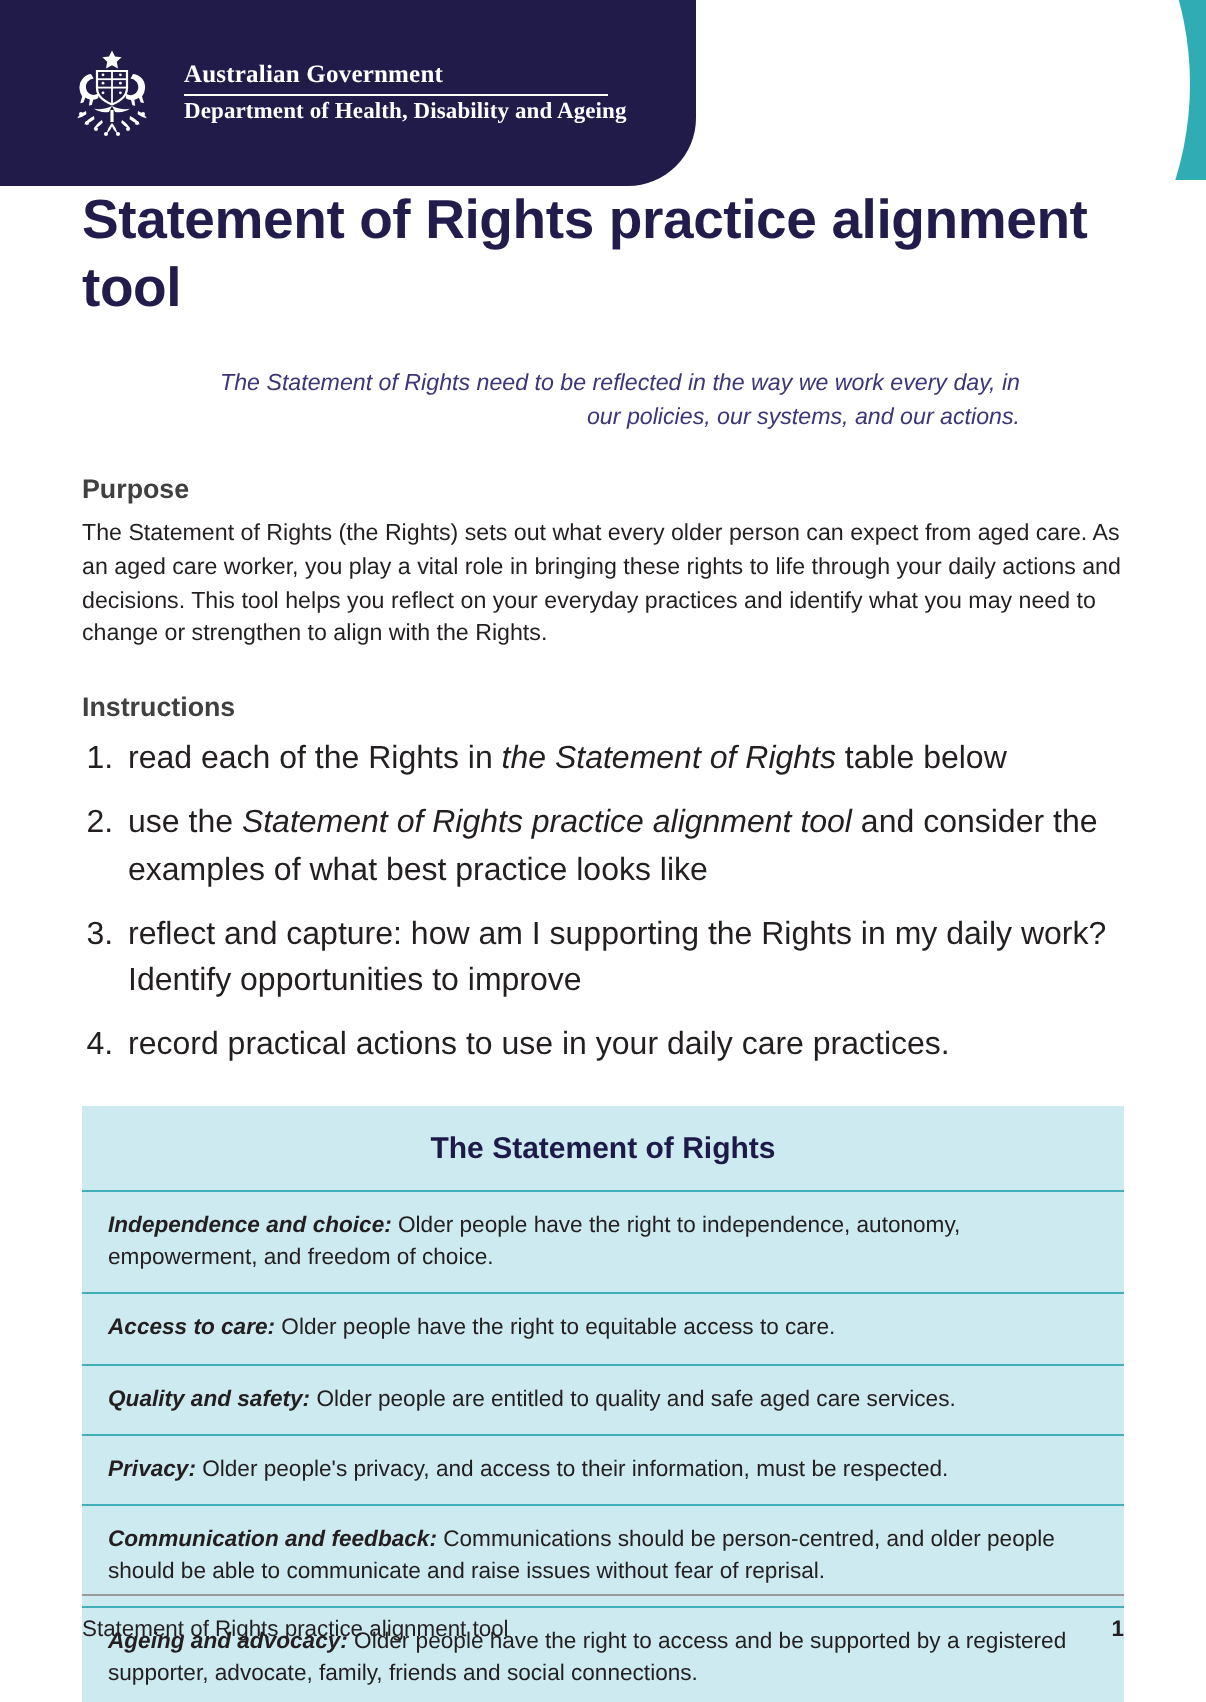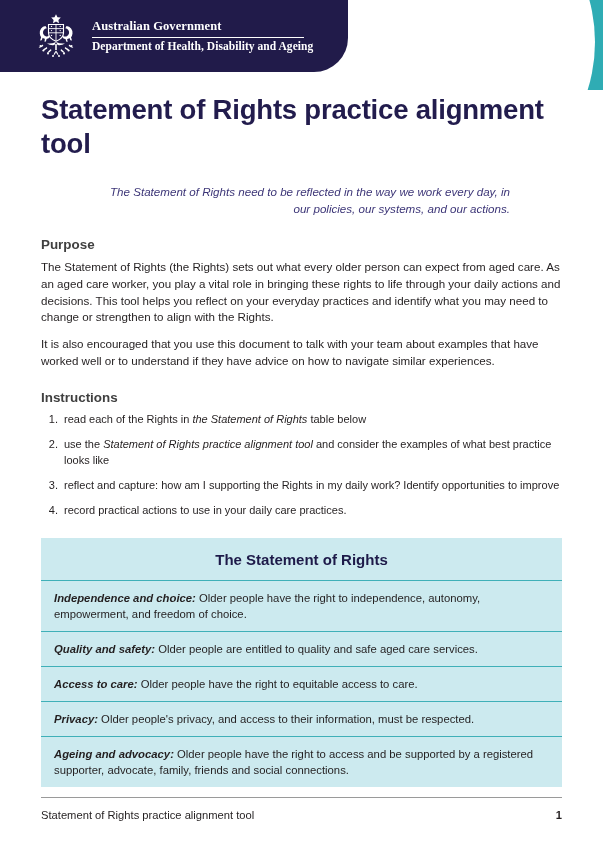--- a/index.html
+++ b/index.html
@@ -43,21 +43,21 @@
     border-radius: 50%;
     background: #ffffff;
   }
 
   
   .masthead {
     position: absolute;
     top: 0;
     left: 0;
     width: 348px;
-    height: 72px;
+    height: 93px;
     background: #211B4A;
     border-bottom-right-radius: 34px;
     z-index: 2;
     display: flex;
     align-items: center;
   }
   .crest {
     width: 52px;
     height: 46px;
     margin-left: 30px;
@@ -131,21 +131,21 @@
     font-size: 11.6px;
     line-height: 1.45;
     margin: 0 0 10px 0;
     color: #231f20;
   }
   p.body-text:last-child { margin-bottom: 0; }
 
   ol.instructions {
     margin: 3px 0 0 0;
     padding-left: 20px;
-    font-size: 11px;
+    font-size: 16px;
     line-height: 1.45;
   }
   ol.instructions li {
     margin-bottom: 9px;
     padding-left: 3px;
   }
   ol.instructions li:last-child { margin-bottom: 0; }
   .it { font-style: italic; }
 
   
@@ -257,21 +257,20 @@
 
 <main class="page">
   <div class="content">
 
     <h1 class="doc-title">Statement of Rights practice alignment tool</h1>
 
     <p class="subtitle">The Statement of Rights need to be reflected in the way we work every day, in our policies, our systems, and our actions.</p>
 
     <h2 class="section-heading">Purpose</h2>
     <p class="body-text">The Statement of Rights (the Rights) sets out what every older person can expect from aged care. As an aged care worker, you play a vital role in bringing these rights to life through your daily actions and decisions. This tool helps you reflect on your everyday practices and identify what you may need to change or strengthen to align with the Rights.</p>
-    <p class="body-text">It is also encouraged that you use this document to talk with your team about examples that have worked well or to understand if they have advice on how to navigate similar experiences.</p>
 
     <h2 class="section-heading">Instructions</h2>
     <ol class="instructions">
       <li>
         <span>read each of the Rights in </span><span class="it">the Statement of Rights</span><span> table below</span>
       </li>
       <li>
         <span>use the </span><span class="it">Statement of Rights practice alignment tool</span><span> and consider the examples of what best practice looks like</span>
       </li>
       <li>
@@ -282,27 +281,30 @@
       </li>
     </ol>
 
     <section class="rights-table">
       <div class="rights-title">The Statement of Rights</div>
 
       <div class="rights-row">
         <span class="rlabel">Independence and choice:</span><span> Older people have the right to independence, autonomy, empowerment, and freedom of choice.</span>
       </div>
       <div class="rights-row">
+        <span class="rlabel">Access to care:</span><span> Older people have the right to equitable access to care.</span>
+      </div>
+      <div class="rights-row">
         <span class="rlabel">Quality and safety:</span><span> Older people are entitled to quality and safe aged care services.</span>
       </div>
       <div class="rights-row">
-        <span class="rlabel">Access to care:</span><span> Older people have the right to equitable access to care.</span>
-      </div>
-      <div class="rights-row">
         <span class="rlabel">Privacy:</span><span> Older people's privacy, and access to their information, must be respected.</span>
+      </div>
+      <div class="rights-row">
+        <span class="rlabel">Communication and feedback:</span><span> Communications should be person-centred, and older people should be able to communicate and raise issues without fear of reprisal.</span>
       </div>
       <div class="rights-row">
         <span class="rlabel">Ageing and advocacy:</span><span> Older people have the right to access and be supported by a registered supporter, advocate, family, friends and social connections.</span>
       </div>
     </section>
 
   </div>
 </main>
 
 <footer class="footer">

